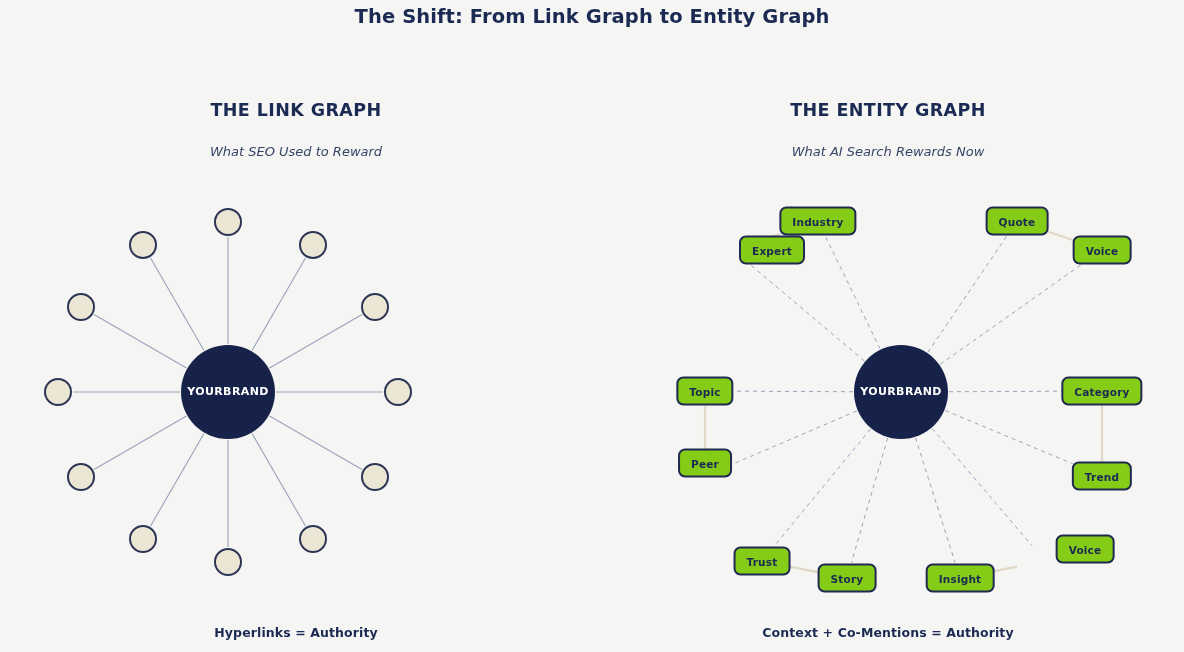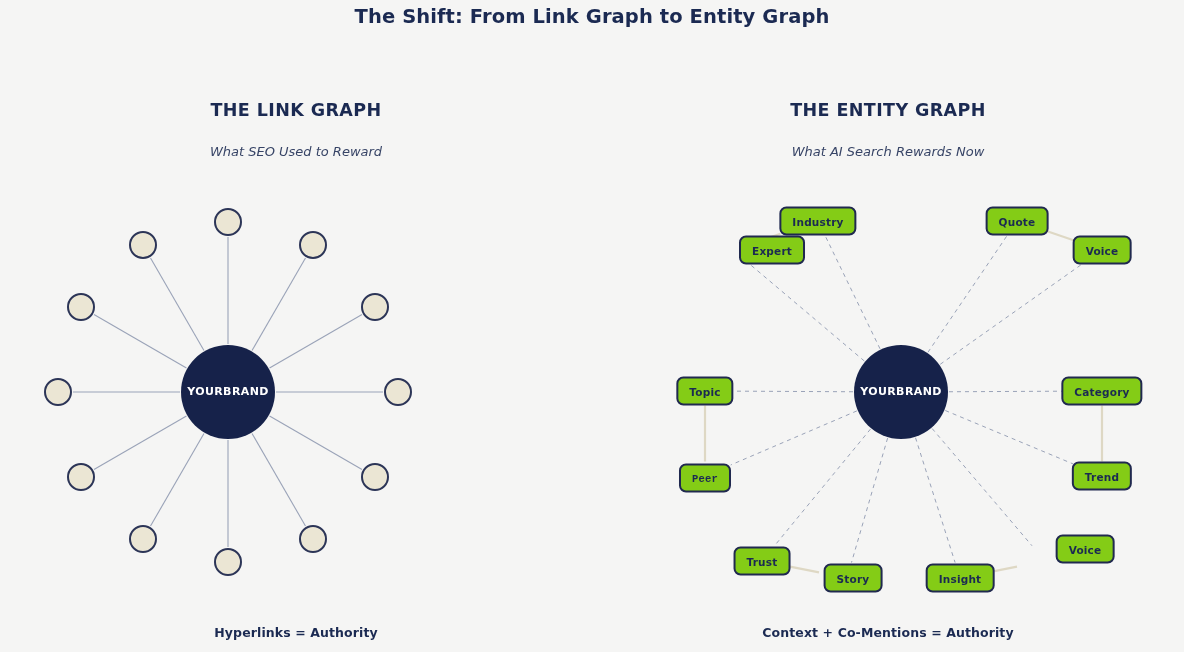--- a/index.html
+++ b/index.html
@@ -233,27 +233,27 @@
         </div>
         <div class="chip" style="left: 510px; top: 291px;">
           <span>Trend</span>
         </div>
         <div class="chip" style="left: 453px; top: 364px; margin-left: 40px;">
           <span>Voice</span>
         </div>
         <div class="chip" style="left: 368px; top: 393px;">
           <span>Insight</span>
         </div>
-        <div class="chip" style="left: 261px; top: 393px;">
+        <div class="chip" style="left: 255px; top: 393px;">
           <span>Story</span>
         </div>
         <div class="chip" style="left: 170px; top: 376px;">
           <span>Trust</span>
         </div>
-        <div class="chip" style="left: 113px; top: 293px; font-family: Liberation Mono, monospace;">
+        <div class="chip" style="left: 113px; top: 278px;">
           <span>Peer</span>
         </div>
         <div class="chip" style="left: 113px; top: 206px;">
           <span>Topic</span>
         </div>
         <div class="chip" style="left: 132px; top: 65px; margin-left: 48px;">
           <span>Expert</span>
         </div>
       </div>
     <div class="panel-caption">Context + Co-Mentions = Authority</div>

